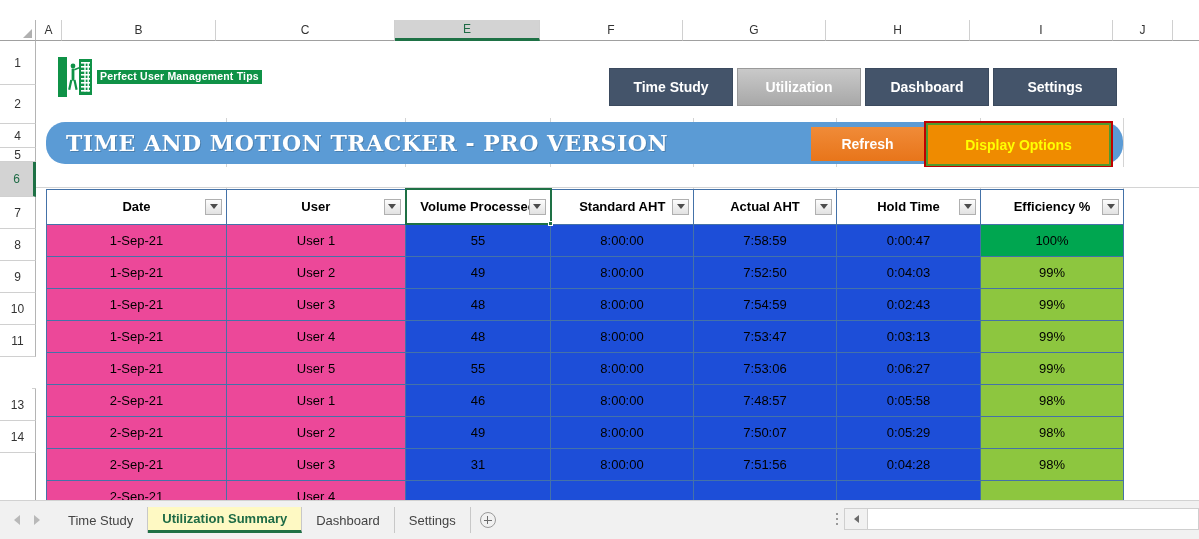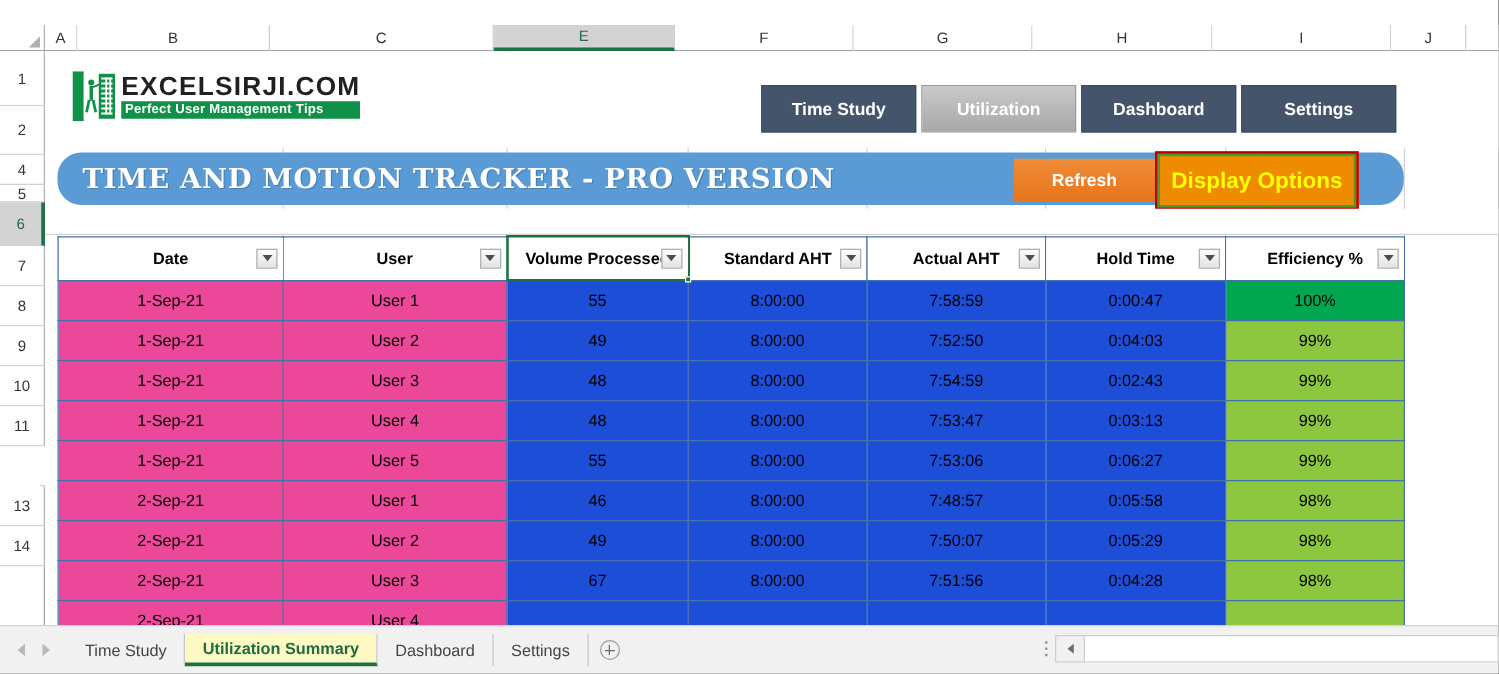--- a/index.html
+++ b/index.html
@@ -165,26 +165,26 @@
     width: 113px; height: 34px;
     background: linear-gradient(180deg,#f08b38 0%,#e8751a 100%);
     color: #ffffff;
     font-size: 14px; font-weight: bold;
     display: flex; align-items: center; justify-content: center;
     cursor: pointer;
     font-family: "Liberation Sans", sans-serif;
   }
   .display-opt-btn {
     position: absolute; left: 888px; top: 0px;
-    width: 163px; height: 47px;
+    width: 189px; height: 47px;
     background: #ef8b00;
     border: 2px solid #c00000;
     box-shadow: inset 0 0 0 2px #4e9a2f;
     color: #ffff00;
-    font-size: 18px; font-weight: bold;
+    font-size: 14px; font-weight: bold;
     display: flex; align-items: center; justify-content: center;
     cursor: pointer;
     font-family: "Liberation Sans", sans-serif;
   }
 
   
   .tbl {
     position: absolute; left: 10px; top: 147px;
     width: 1077px;
     border-collapse: collapse;
@@ -404,21 +404,20 @@
               <rect x="23" y="21" width="9" height="1.6"></rect>
               <rect x="23" y="25" width="9" height="1.6"></rect>
               <rect x="23" y="29" width="9" height="1.6"></rect>
               <rect x="23" y="33" width="9" height="1.6"></rect>
               <rect x="26.3" y="5" width="1.4" height="29.6"></rect>
               <rect x="29.5" y="5" width="1.4" height="29.6"></rect>
             </g>
           </svg>
         </div>
         <div class="logo-text">
-          <div class="logo-title">EXCELSIRJI.COM</div>
           <div class="logo-sub">Perfect User Management Tips</div>
         </div>
       </div>
 
       <div class="navbar" id="navbar">
           <div class="nav-btn">Time Study</div>
           <div class="nav-btn active">Utilization</div>
           <div class="nav-btn">Dashboard</div>
           <div class="nav-btn">Settings</div>
         </div>
@@ -529,21 +528,21 @@
             <td class="c-user">User 2</td>
             <td class="c-num">49</td>
             <td class="c-time">8:00:00</td>
             <td class="c-time">7:50:07</td>
             <td class="c-time">0:05:29</td>
             <td class="c-eff">98%</td>
           </tr>
           <tr>
             <td class="c-date">2-Sep-21</td>
             <td class="c-user">User 3</td>
-            <td class="c-num">67</td>
+            <td class="c-num">31</td>
             <td class="c-time">8:00:00</td>
             <td class="c-time">7:51:56</td>
             <td class="c-time">0:04:28</td>
             <td class="c-eff">98%</td>
           </tr>
           <tr>
             <td class="c-date">2-Sep-21</td>
             <td class="c-user">User 4</td>
             <td class="c-num"></td>
             <td class="c-time"></td>

